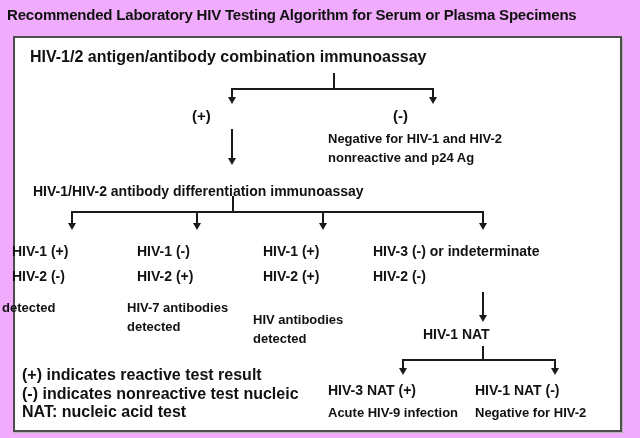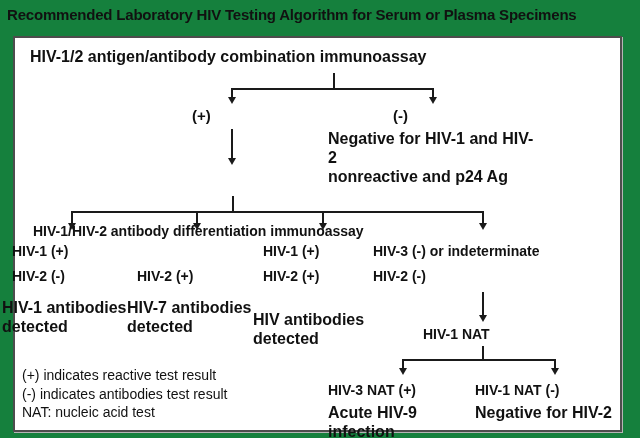--- a/index.html
+++ b/index.html
@@ -1,20 +1,20 @@
 <!DOCTYPE html>
 <html><head>
 <meta charset="utf-8">
 <style>
   html, body { margin: 0; padding: 0; background: #ffffff; }
   #stage {
     position: relative;
     width: 640px;
     height: 438px;
-    background: #15803d;
+    background: #f0abfc;
     font-family: "Liberation Sans", "DejaVu Sans", sans-serif;
     color: #111111;
     overflow: hidden;
   }
   .abs { position: absolute; }
   .txt { color: #111111; }
   .b { font-weight: bold; }
   .ctr { text-align: left; }
   .nowrap { white-space: nowrap; }
 
@@ -38,22 +38,22 @@
     position: absolute;
     bottom: -7px; left: -3.2px;
     border-left: 4px solid transparent;
     border-right: 4px solid transparent;
     border-top: 7px solid #1a1a1a;
   }
 
   .root-label { font-size: 16px; }
   .pm-label { font-size: 15px; }
   .node-label { font-size: 14px; }
-  .small-label { font-size: 16px; line-height: 19px; }
-  .legend-text { font-size: 14px; line-height: 18.5px; font-weight: normal; }
+  .small-label { font-size: 13px; line-height: 19px; }
+  .legend-text { font-size: 16px; line-height: 18.5px; font-weight: bold; }
 </style>
 </head>
 <body>
 
 <div id="stage">
 
   <div id="page-title" class="abs txt">Recommended Laboratory HIV Testing Algorithm for Serum or Plasma Specimens</div>
 
   <div id="outer-box" class="abs"></div>
 
@@ -67,36 +67,36 @@
   <div class="abs ctr b pm-label" style="left:192px; top:107px; width:80px;">(+)</div>
   <div class="abs ctr b pm-label" style="left:393px; top:107px; width:80px;">(-)</div>
 
   <div class="abs ctr b small-label" style="left:328px; top:129px; width:210px;">
     <div>Negative for HIV-1 and HIV-2</div>
     <div>nonreactive and p24 Ag</div>
   </div>
 
   <div class="vline arrow" style="left:231px; top:129px; height:29px;"></div>
 
-  <div class="abs ctr b node-label" style="left:33px; top:183px; width:400px;margin-top:40px;">HIV-1/HIV-2 antibody differentiation immunoassay</div>
+  <div class="abs ctr b node-label" style="left:33px; top:183px; width:400px;">HIV-1/HIV-2 antibody differentiation immunoassay</div>
 
   <div class="vline" style="left:232px; top:196px; height:15px;"></div>
   <div class="hline" style="left:72px; top:211px; width:411px;"></div>
   <div class="vline arrow" style="left:71px; top:211px; height:12px;"></div>
   <div class="vline arrow" style="left:196px; top:211px; height:12px;"></div>
   <div class="vline arrow" style="left:322px; top:211px; height:12px;"></div>
   <div class="vline arrow" style="left:482px; top:211px; height:12px;"></div>
 
   <div class="abs ctr b node-label" style="left:12px; top:243px; width:120px;">HIV-1 (+)</div>
   <div class="abs ctr b node-label" style="left:12px; top:268px; width:120px;">HIV-2 (-)</div>
   <div class="abs ctr b small-label" style="left:2px; top:298px; width:140px;">
-    <div>HIV-1 antibodies</div>
     <div>detected</div>
   </div>
 
+  <div class="abs ctr b node-label" style="left:137px; top:243px; width:120px;">HIV-1 (-)</div>
   <div class="abs ctr b node-label" style="left:137px; top:268px; width:120px;">HIV-2 (+)</div>
   <div class="abs ctr b small-label" style="left:127px; top:298px; width:140px;">
     <div>HIV-7 antibodies</div>
     <div>detected</div>
   </div>
 
   <div class="abs ctr b node-label" style="left:263px; top:243px; width:120px;">HIV-1 (+)</div>
   <div class="abs ctr b node-label" style="left:263px; top:268px; width:120px;">HIV-2 (+)</div>
   <div class="abs ctr b small-label" style="left:253px; top:310px; width:140px;">
     <div>HIV antibodies</div>
@@ -115,17 +115,17 @@
   <div class="vline arrow" style="left:554px; top:359px; height:9px;"></div>
 
   <div class="abs ctr b node-label" style="left:328px; top:382px; width:160px;">HIV-3 NAT (+)</div>
   <div class="abs ctr b small-label" style="left:328px; top:403px; width:160px;">Acute HIV-9 infection</div>
 
   <div class="abs ctr b node-label" style="left:475px; top:382px; width:160px;">HIV-1 NAT (-)</div>
   <div class="abs ctr b small-label" style="left:475px; top:403px; width:160px;">Negative for HIV-2</div>
 
   <div class="abs legend-text nowrap" style="left:22px; top:366px;">
     <div>(+) indicates reactive test result</div>
-    <div>(-) indicates antibodies test result</div>
+    <div>(-) indicates nonreactive test nucleic</div>
     <div>NAT: nucleic acid test</div>
   </div>
 
 </div>
 
 </body></html>

